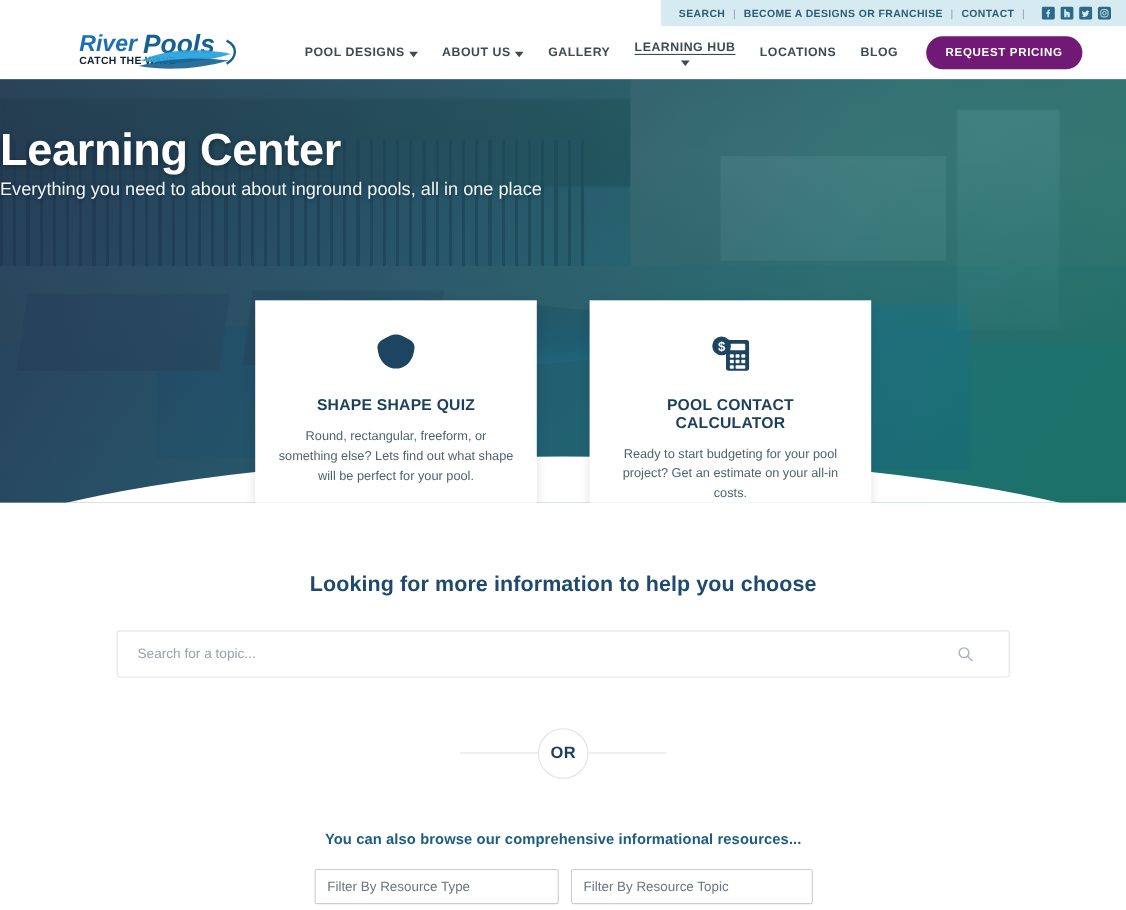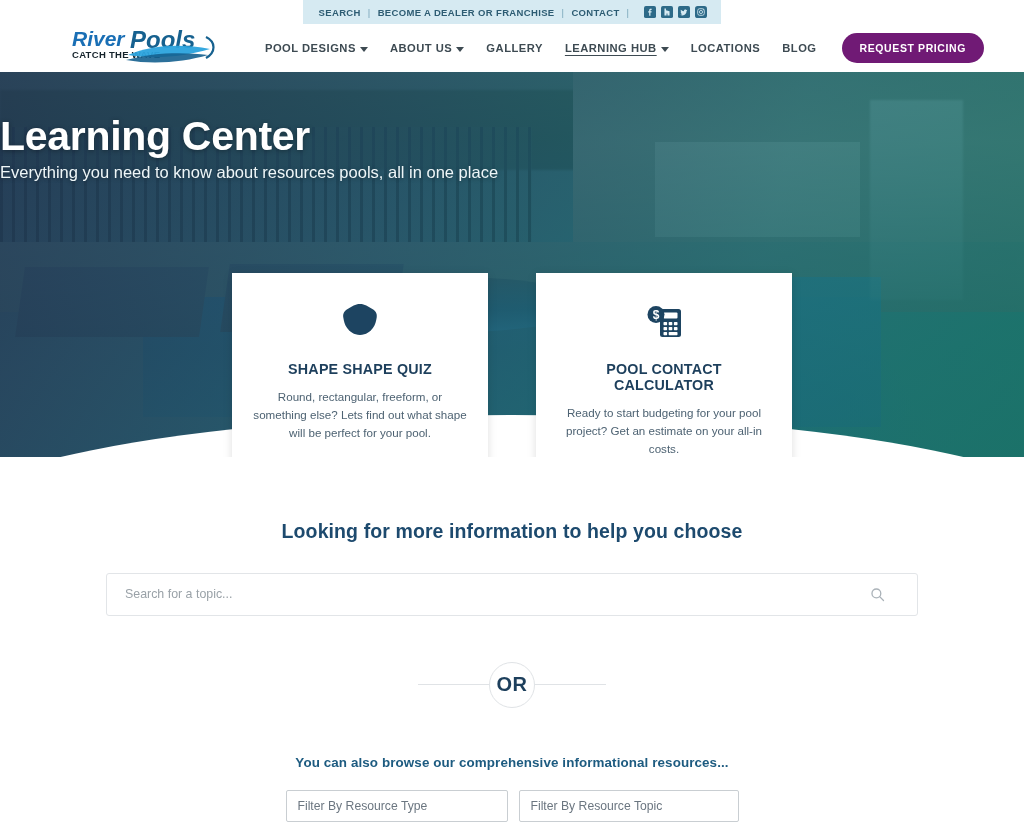--- a/index.html
+++ b/index.html
@@ -10,21 +10,21 @@
     font-family: "Liberation Sans", sans-serif;
     background: #ffffff;
   }
 
   
   .topbar-wrap {
     width: 100%;
     height: 24px;
     background: #ffffff;
     display: flex;
-    justify-content: center;
+    justify-content: flex-end;
   }
   .topbar {
     background: #d6eaf2;
     height: 24px;
     display: flex;
     align-items: center;
     padding: 0 14px 0 16px;
     gap: 0px;
   }
   .topbar a, .topbar span.sep {
@@ -75,21 +75,21 @@
     letter-spacing: 0.5px;
     color: #3d4a52;
     text-decoration: none;
     padding: 6px 11px;
     display: inline-flex;
     align-items: center;
     gap: 4px;
     white-space: nowrap;
     text-align: right;
   }
-  .nav-item.active { text-decoration: underline; text-underline-offset: 3px; }
+  .nav-item.active { text-decoration: underline; text-underline-offset: 3px; flex-direction: column; }
   .caret {
     width: 0; height: 0;
     border-left: 4px solid transparent;
     border-right: 4px solid transparent;
     border-top: 5px solid #3d4a52;
     display: inline-block;
     margin-top: 2px;
   }
   .btn-pricing {
     background: #701a75;
@@ -269,21 +269,21 @@
     align-items: center;
     justify-content: center;
     margin-top: 46px;
   }
   .or-line { width: 71px; height: 1px; background: #e0e3e6; }
   .or-circle {
     width: 46px; height: 46px;
     border: 1px solid #e0e3e6;
     border-radius: 50%;
     display: flex; align-items: center; justify-content: center;
-    font-size: 20px;
+    font-size: 15px;
     font-weight: 700;
     color: #1d3f5c;
     letter-spacing: 0.4px;
     background: #fff;
   }
 
   
   .filters-sec {
     text-align: center;
     margin-top: 47px;
@@ -320,21 +320,21 @@
     text-align: left;
   }
 </style>
 </head>
 <body>
 
 <div class="topbar-wrap">
   <div class="topbar">
     <a href="#">SEARCH</a>
     <span class="sep">|</span>
-    <a href="#">BECOME A DEALER OR FRANCHISE</a>
+    <a href="#">BECOME A DESIGNS OR FRANCHISE</a>
     <span class="sep">|</span>
     <a href="#">CONTACT</a>
     <span class="sep">|</span>
     <div class="social-row">
       <a class="social-ic" href="#">
         <svg width="12" height="12" viewBox="0 0 16 16">
             <rect width="16" height="16" rx="2.5" fill="#2d6a88"></rect>
             <path d="M10.2 5.4H9.1c-.3 0-.5.2-.5.5v1h1.6l-.2 1.7H8.6V13H6.9V8.6H5.6V6.9h1.3V5.7c0-1.2.7-1.9 2-1.9h1.3v1.6z" fill="#d6eaf2"></path>
           </svg>
       </a>
@@ -414,21 +414,21 @@
     <div class="hp spa"></div>
     <div class="hp chairA"></div>
     <div class="hp chairB"></div>
     <div class="hp stone"></div>
     <div class="hp fount"></div>
   </div>
   <div class="hero-tint"></div>
 
   <div class="hero-content">
     <h1 class="hero-title">Learning Center</h1>
-    <p class="hero-sub">Everything you need to know about resources pools, all in one place</p>
+    <p class="hero-sub">Everything you need to about about inground pools, all in one place</p>
   </div>
 
   <div class="cards">
 
 
     <div class="card">
       <div class="card-icon">
         <svg width="54" height="54" viewBox="0 0 54 54" fill="#1d4461">
           <path d="M27 8c5 0 8 2.5 11.5 4.5 3.6 2 6 4.5 5.2 9-.8 4.4-1.2 7-3.8 10.6-2.7 3.7-6.7 6.9-12.9 6.9s-10.2-3.2-12.9-6.9C11.5 28.5 11.1 25.9 10.3 21.5c-.8-4.5 1.6-7 5.2-9C19 10.5 22 8 27 8z"></path>
         </svg>

